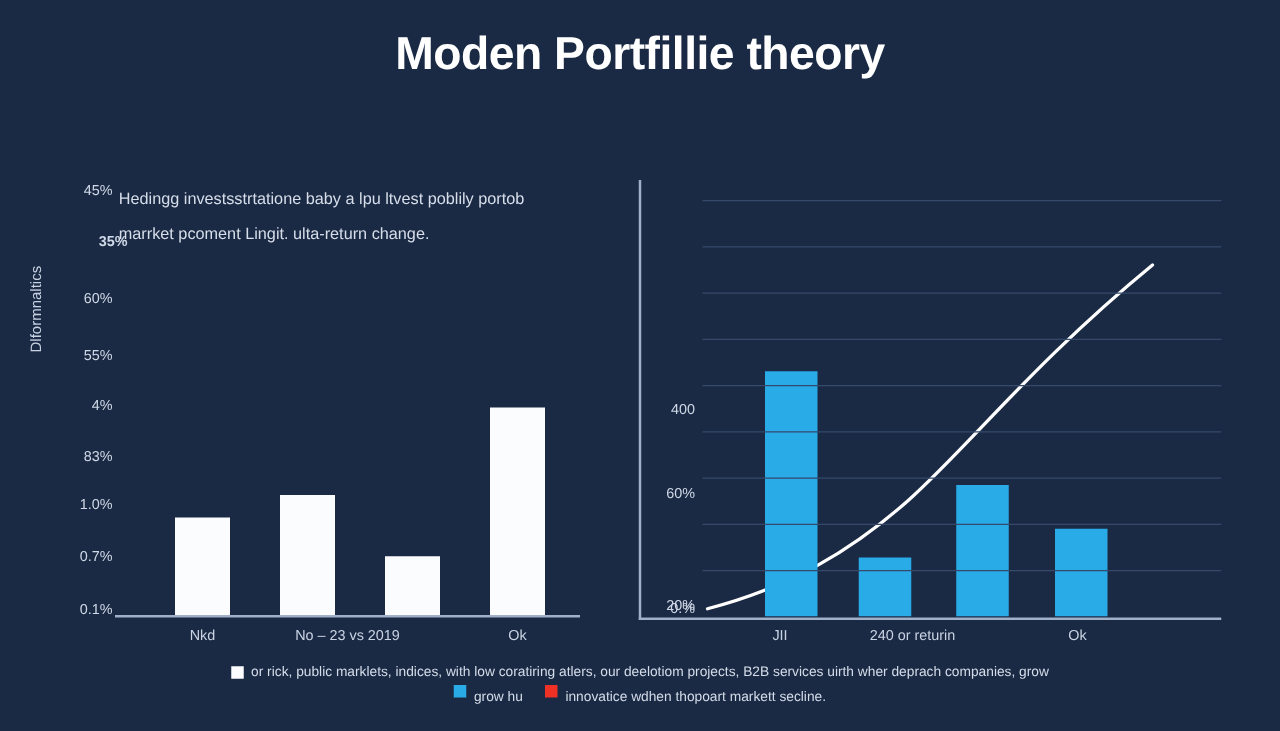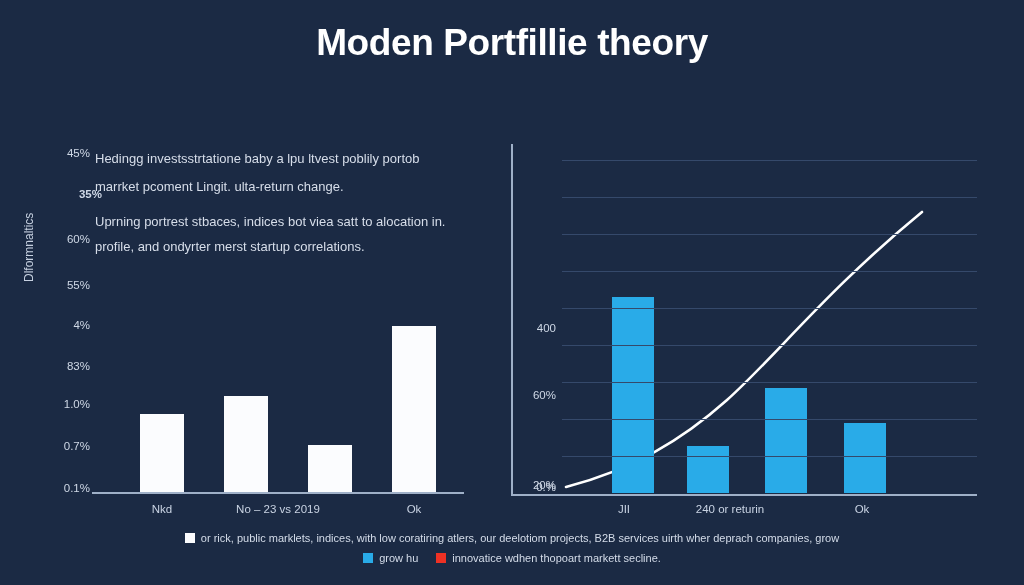--- a/index.html
+++ b/index.html
@@ -160,37 +160,35 @@
   }
   .legend-row.second { gap: 0; }
   .swatch {
     display: inline-block;
     width: 10px;
     height: 10px;
     flex: 0 0 auto;
   }
   .legend-item {
     display: inline-flex;
-    align-items: center;
     gap: 6px;
     margin: 0 9px;
   }
 </style>
 </head>
 <body>
 
 <div id="page" style="background: rgb(27, 42, 68);">
 
   <div id="title">Moden Portfillie theory</div>
 
   <div class="panel" id="panel-left">
 
     <div id="blurb">
       <p>Hedingg investsstrtatione baby a lpu ltvest poblily portob marrket pcoment Lingit. ulta-return change.</p>
-      <p class="second">Uprning portrest stbaces, indices bot viea satt to alocation in. profile, and ondyrter merst startup correlations.</p>
     </div>
 
     <div id="ylabel-left">Dlformnaltics</div>
 
     <div id="left-plot">
         <div class="bar-white" style="left: 48px; width: 44px; height: 79px; background: rgb(251, 252, 254);"></div>
         <div class="bar-white" style="left: 132px; width: 44px; height: 97px; background: rgb(251, 252, 254);"></div>
         <div class="bar-white" style="left: 216px; width: 44px; height: 48px; background: rgb(251, 252, 254);"></div>
         <div class="bar-white" style="left: 300px; width: 44px; height: 167px; background: rgb(251, 252, 254);"></div>
       </div>

